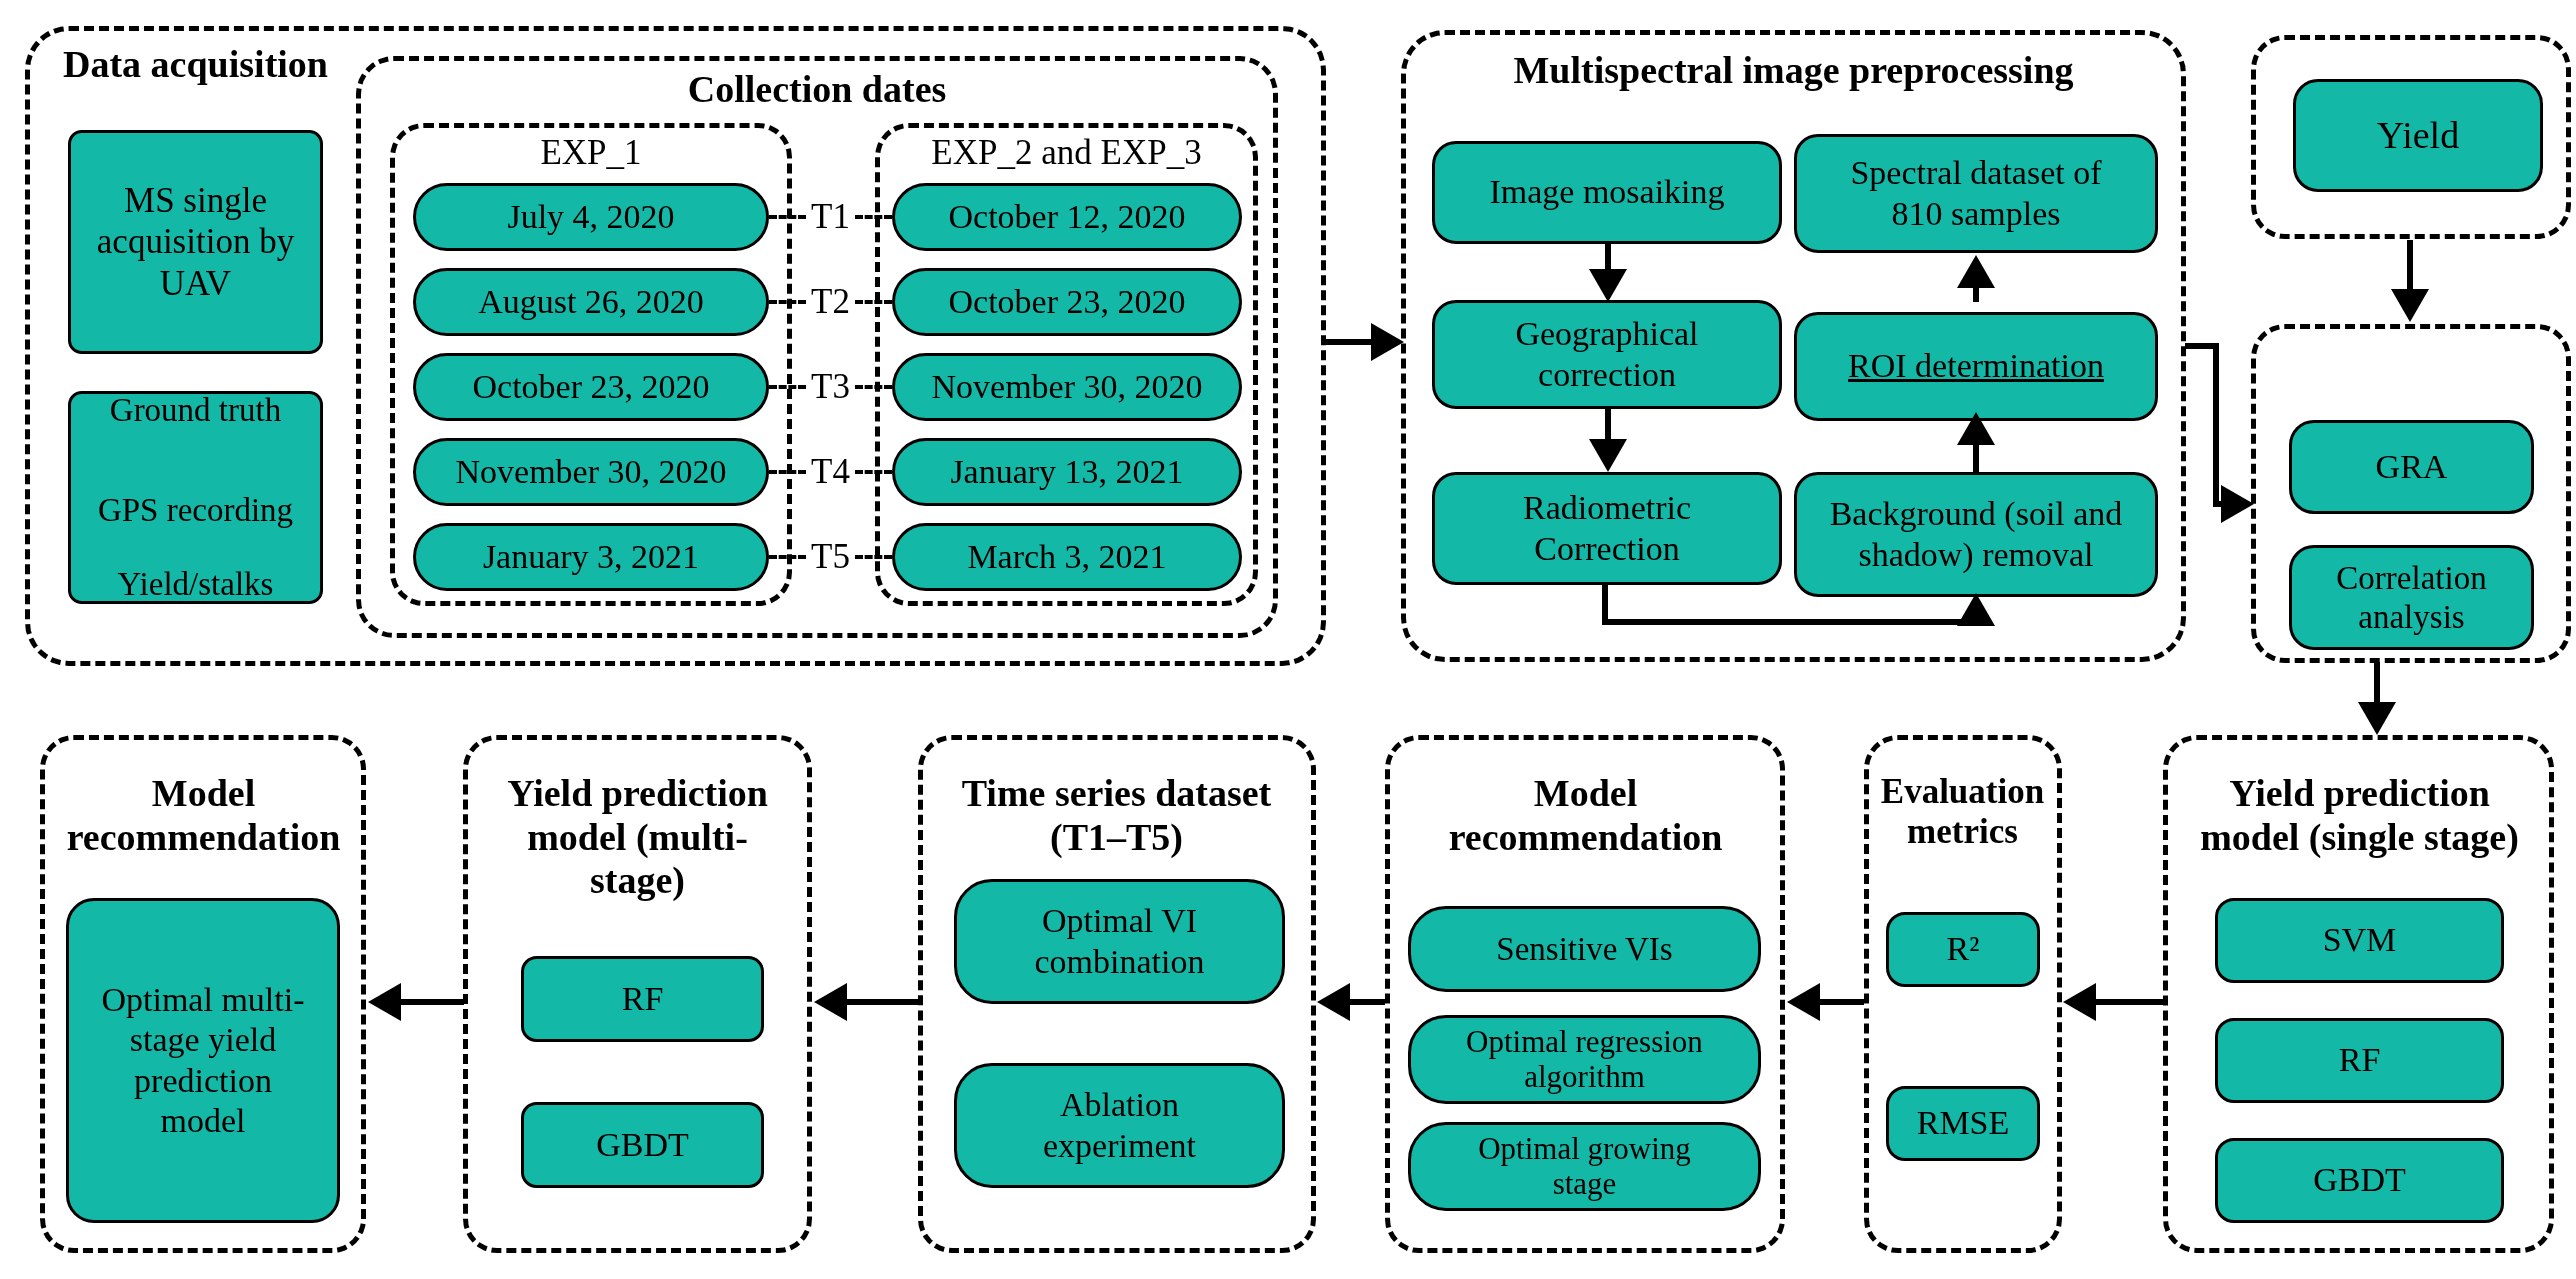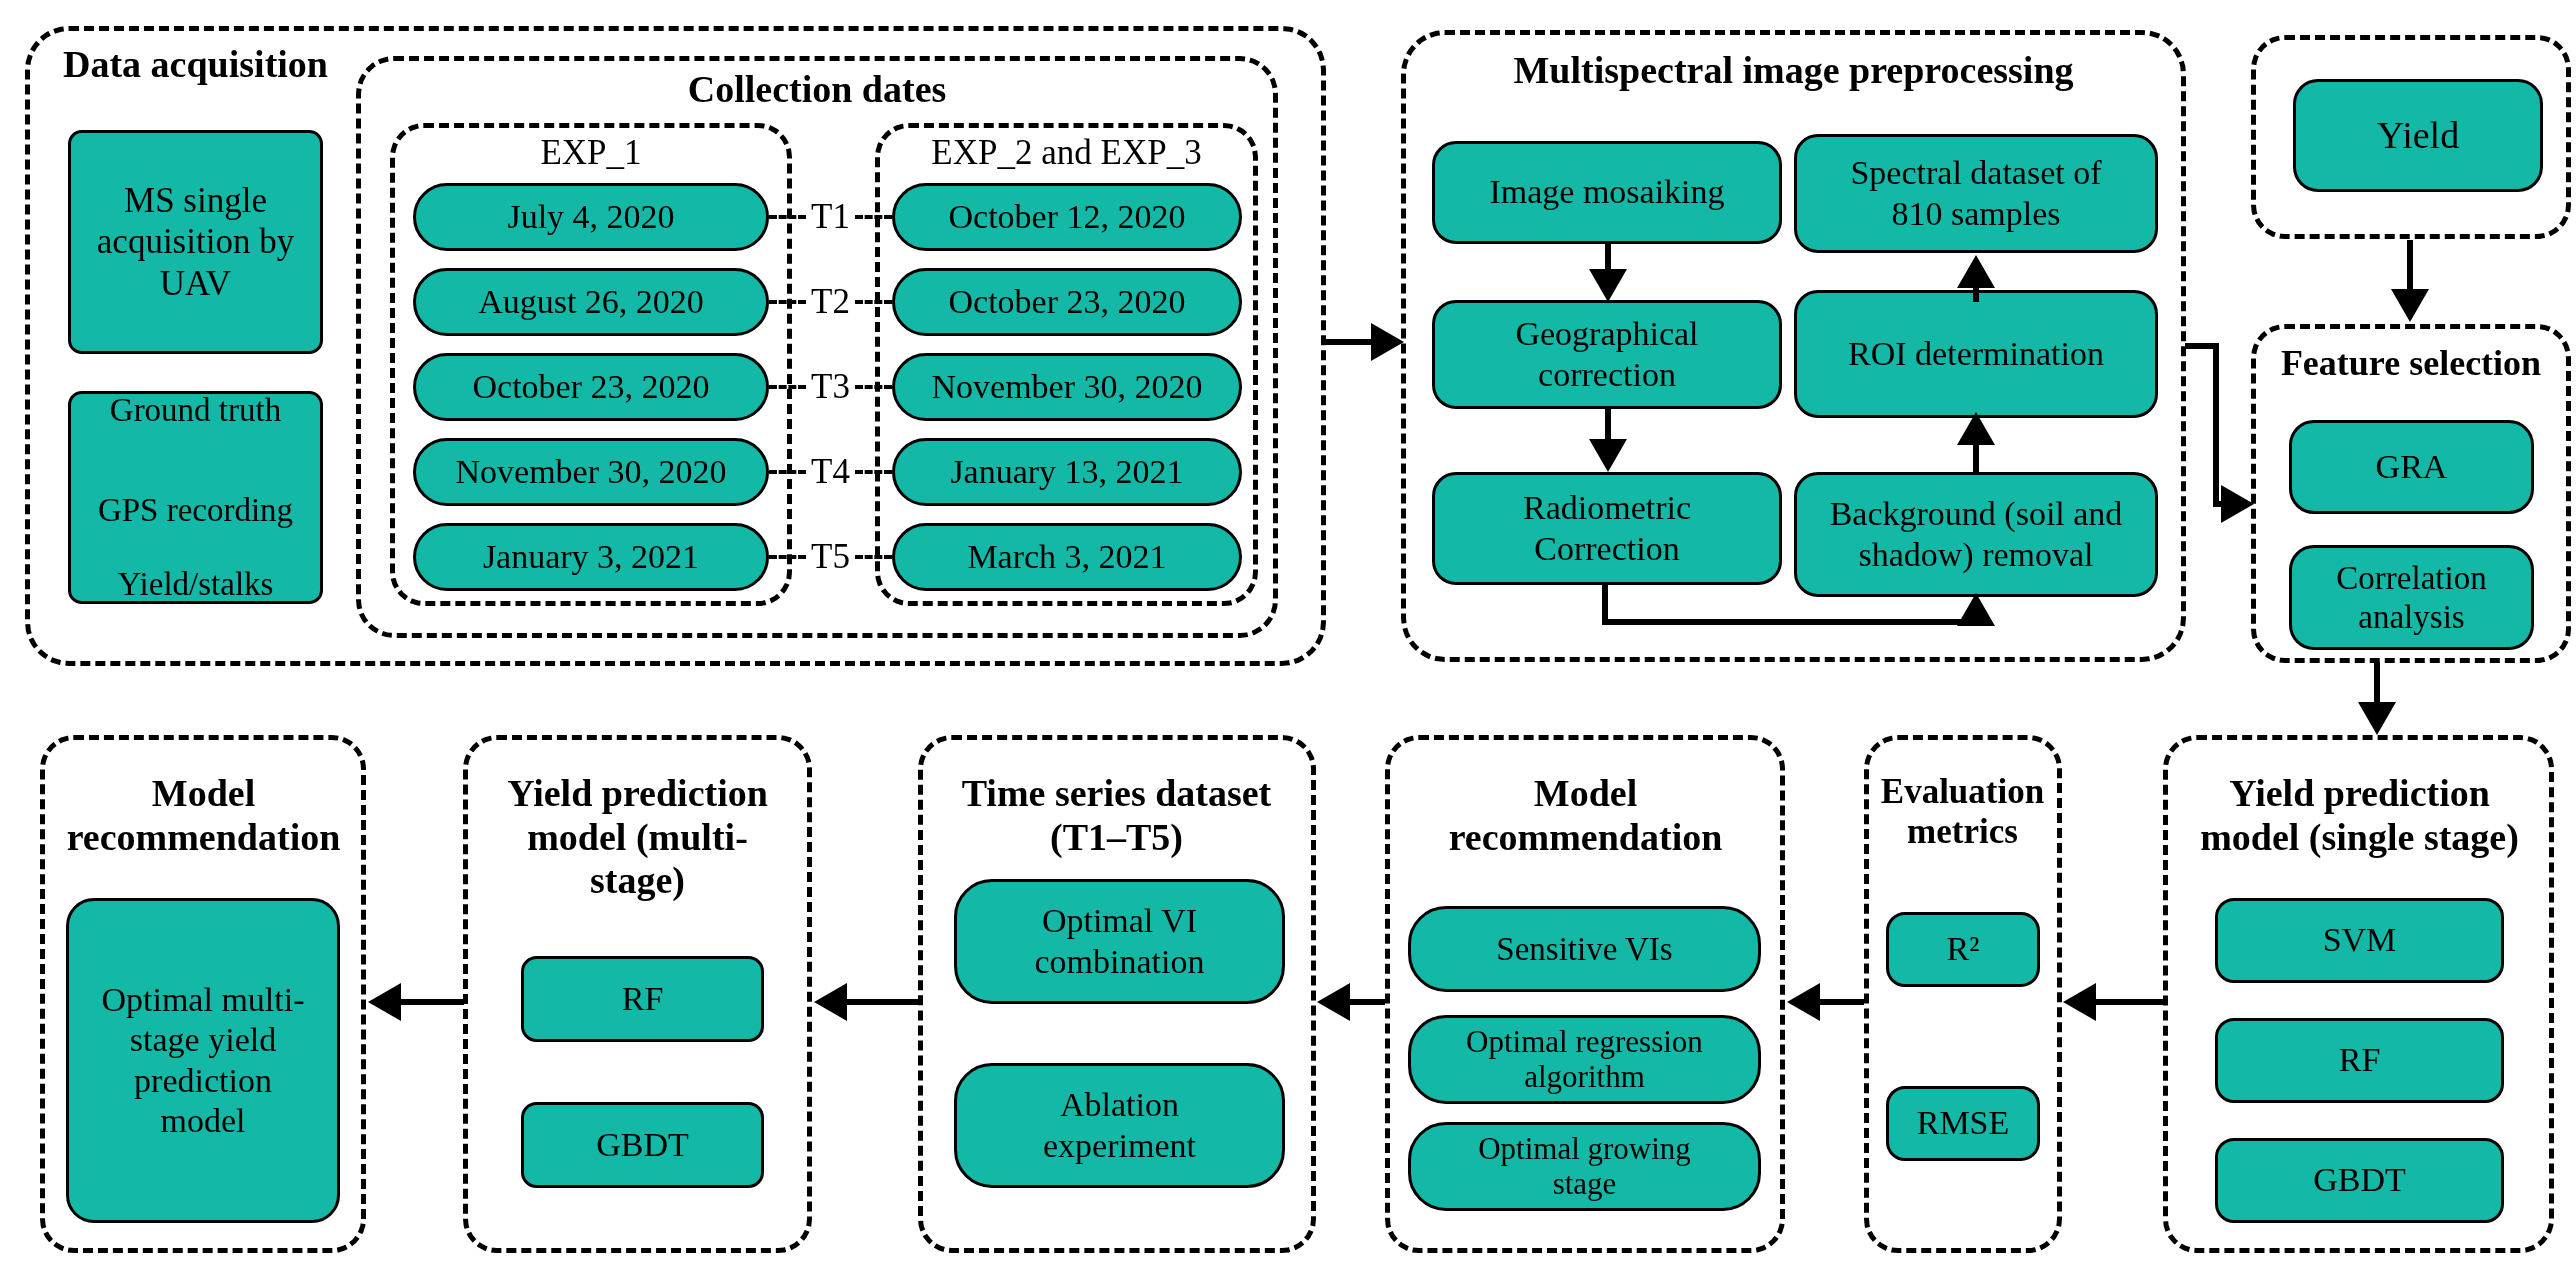--- a/index.html
+++ b/index.html
@@ -154,21 +154,21 @@
   <div class="solid-box" style="left:1432px;top:300px;width:350px;height:109px;border-radius:24px;">
       <span style="width:263px;">Geographical correction</span>
     </div>
   <div class="solid-box" style="left:1432px;top:472px;width:350px;height:113px;border-radius:24px;">
       <span style="width:263px;">Radiometric Correction</span>
     </div>
 
   <div class="solid-box" style="left:1794px;top:134px;width:364px;height:119px;border-radius:24px;">
       <span style="width:294px;">Spectral dataset of 810 samples</span>
     </div>
-  <div class="solid-box" style="left:1794px;top:290px;width:364px;height:128px;border-radius:24px;">
+  <div class="solid-box" style="left:1794px;top:312px;width:364px;height:109px;border-radius:24px;text-decoration:underline;">
       <span>ROI determination</span>
     </div>
   <div class="solid-box" style="left:1794px;top:472px;width:364px;height:125px;border-radius:24px;">
       <span style="width:338px;">Background (soil and shadow) removal</span>
     </div>
 
   <div class="vline" style="left:1605px;top:243px;width:5.6px;height:29px;"></div>
   <div class="arr down" style="left:1589px;top:269px;"></div>
 
   <div class="vline" style="left:1605px;top:408px;width:5.6px;height:33px;"></div>
@@ -192,21 +192,20 @@
 
   <div class="dashed-box" style="left:2251px;top:35px;width:320px;height:204px;border-radius:34px;"></div>
   <div class="solid-box" style="left:2293px;top:79px;width:250px;height:113px;border-radius:25px;font-size:38px;">
       <span>Yield</span>
     </div>
 
   <div class="vline" style="left:2407px;top:240px;width:5.6px;height:51px;"></div>
   <div class="arr down" style="left:2391px;top:289px;"></div>
 
   <div class="dashed-box" style="left:2251px;top:324px;width:320px;height:339px;border-radius:34px;"></div>
-  <div class="box-title" style="left:2251px;top:343px;width:320px;font-size:36px;">Feature selection</div>
   <div class="solid-box" style="left:2289px;top:420px;width:245px;height:94px;border-radius:25px;">
       <span>GRA</span>
     </div>
   <div class="solid-box" style="left:2289px;top:545px;width:245px;height:105px;border-radius:25px;font-size:33px;">
       <span style="width:188px;">Correlation analysis</span>
     </div>
 
   <div class="vline" style="left:2374px;top:662px;width:5.6px;height:43px;"></div>
   <div class="arr down" style="left:2358px;top:702px;"></div>
 

